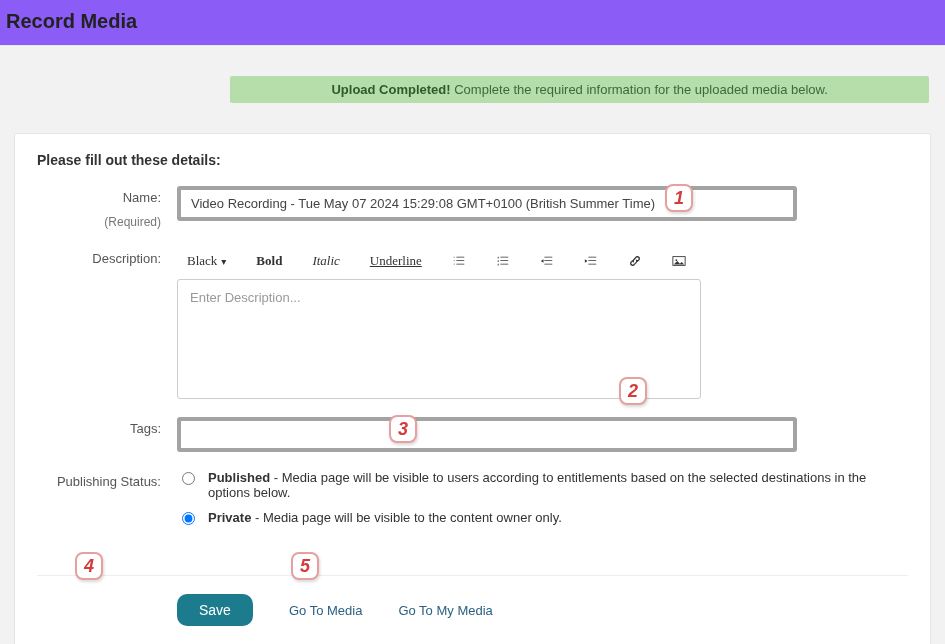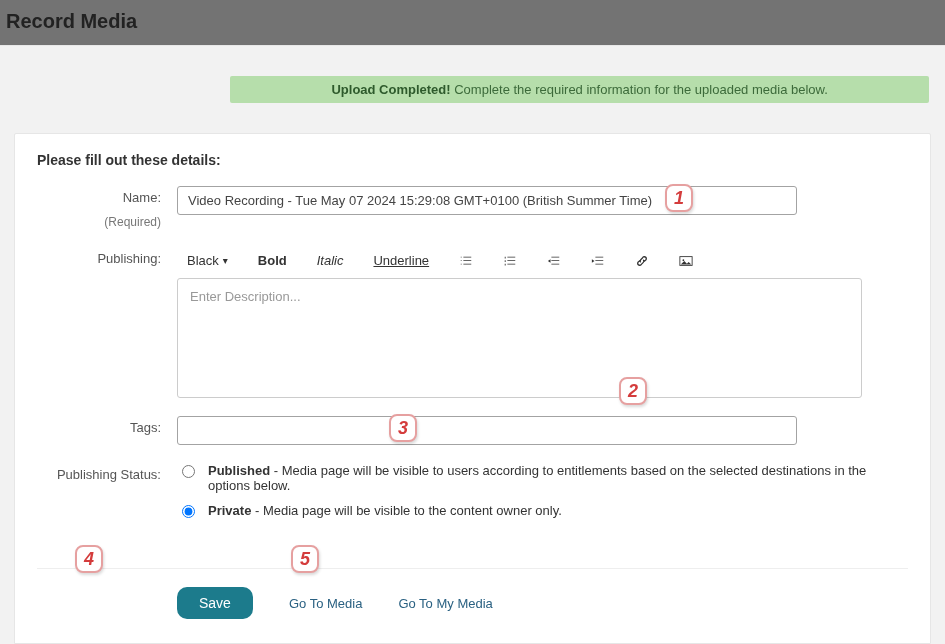--- a/index.html
+++ b/index.html
@@ -4,21 +4,21 @@
 <style>
   * { box-sizing: border-box; }
   body {
     margin: 0;
     font-family: "Segoe UI", "Helvetica Neue", Arial, sans-serif;
     background: #f2f2f2;
     color: #333;
     font-size: 13px;
   }
   .page-header {
-    background: #737373;
+    background: #8b5cf6;
     padding: 10px 6px 12px 6px;
     border-bottom: 1px solid #e8e8e8;
   }
   .page-header h1 {
     margin: 0;
     font-size: 20px;
     font-weight: 700;
     color: #222;
   }
   .outer {
@@ -70,48 +70,49 @@
     font-size: 12px;
     color: #777;
     margin-top: 10px;
   }
   .form-field {
     flex: 1;
   }
   .text-input {
     width: 620px;
     max-width: 100%;
-    border: 1px solid #a3a3a3;
+    border: 4px solid #a3a3a3;
     border-radius: 3px;
     padding: 6px 10px;
     font-size: 13px;
     color: #444;
     font-family: inherit;
   }
   .toolbar {
     display: flex;
     gap: 30px;
     padding: 6px 10px 10px 10px;
     width: 620px;
+    font-family: Liberation Serif, serif;
   }
   .tb-item {
     color: #333;
     font-size: 13px;
     cursor: pointer;
     display: inline-flex;
     align-items: center;
     gap: 4px;
   }
   .tb-bold { font-weight:700; }
   .tb-italic { font-style: italic; }
   .tb-underline { text-decoration: underline; }
   .tb-icon svg { width:14px; height:14px; display:block; }
   .chev { font-size:10px; }
   .editor {
-    width: 685px;
+    width: 524px;
     max-width: 100%;
     border: 1px solid #ccc;
     border-radius: 3px;
     min-height: 120px;
     padding: 10px 12px;
     color: #999;
     font-size: 13px;
     background:#fff;
   }
   .radio-row {
@@ -186,21 +187,21 @@
         <span>Name:</span>
         <span class="sub">(Required)</span>
       </div>
       <div class="form-field">
         <input class="text-input" type="text" value="Video Recording - Tue May 07 2024 15:29:08 GMT+0100 (British Summer Time)" style="">
       </div>
       <div class="ann" style="left:628px; top:-2px;">1</div>
     </div>
 
     <div class="form-row relwrap" style="margin-top:8px;">
-      <div class="form-label">Publishing:</div>
+      <div class="form-label">Description:</div>
       <div class="form-field">
 
         <div class="toolbar">
           <span class="tb-item">
             <span>Black</span>
             <span class="chev">▾</span>
           </span>
           <span class="tb-item tb-bold">Bold</span>
           <span class="tb-item tb-italic">Italic</span>
           <span class="tb-item tb-underline">Underline</span>

